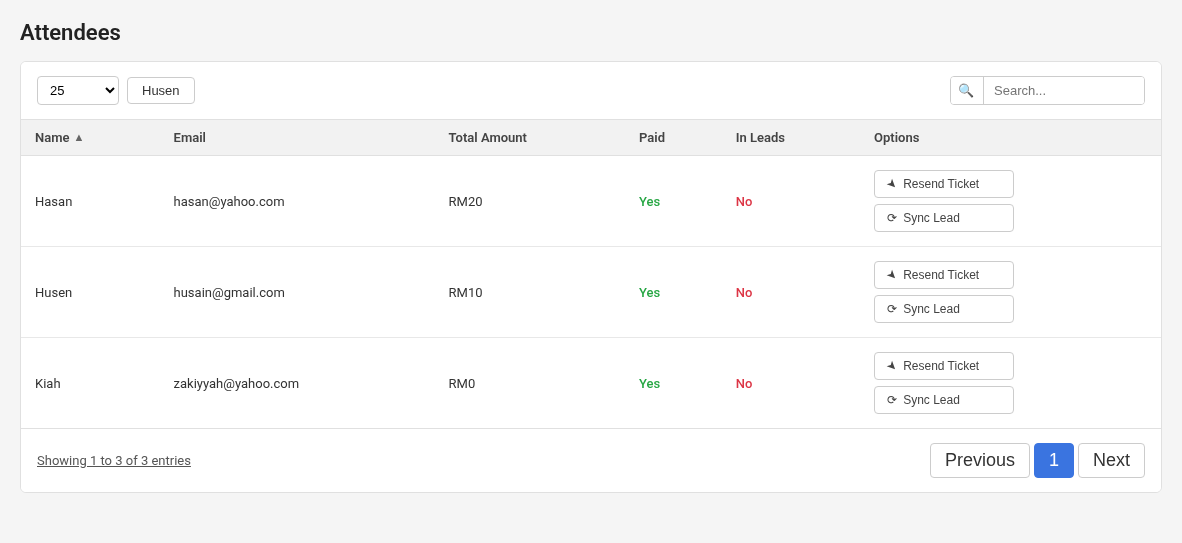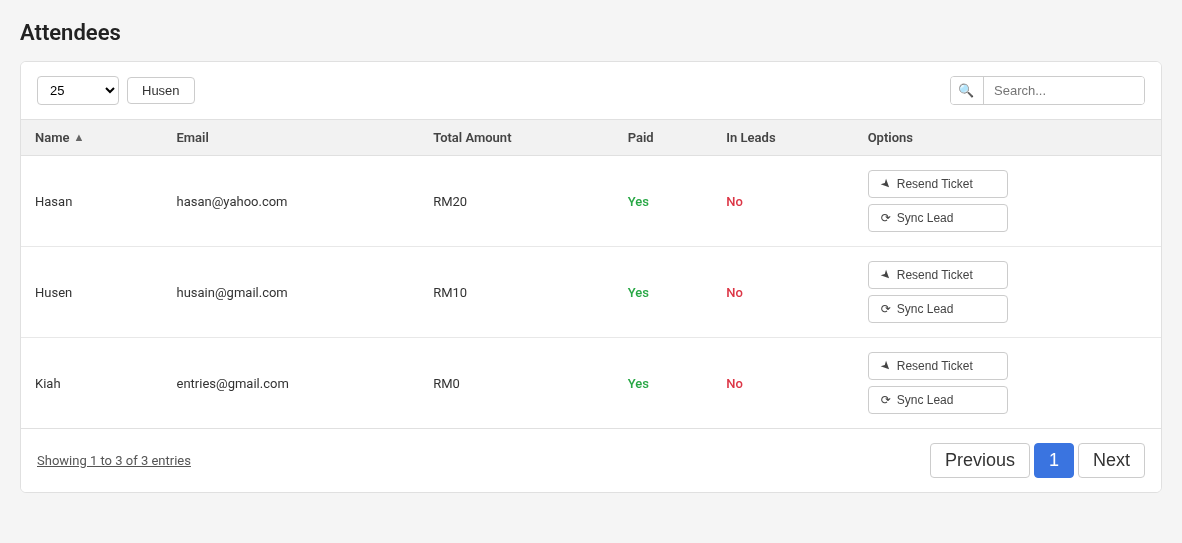--- a/index.html
+++ b/index.html
@@ -242,21 +242,21 @@
         </button>
         <button class="action-btn">
           <span>⟳</span>
           <span>Sync Lead</span>
         </button>
       </div>
     </td>
   </tr>
         <tr>
     <td>Kiah</td>
-    <td>entries@gmail.com</td>
+    <td>zakiyyah@yahoo.com</td>
     <td>RM0</td>
     <td><span class="paid-yes">Yes</span></td>
     <td><span class="in-leads-no">No</span></td>
     <td>
       <div class="options-cell">
         <button class="action-btn">
           <span style="transform:rotate(45deg);display:inline-block;">➤</span>
           <span>Resend Ticket</span>
         </button>
         <button class="action-btn">

